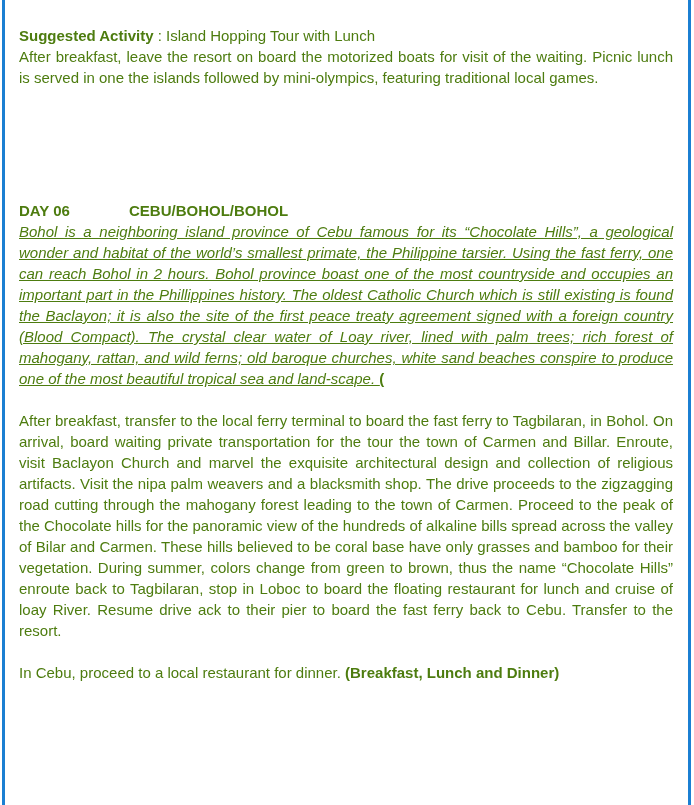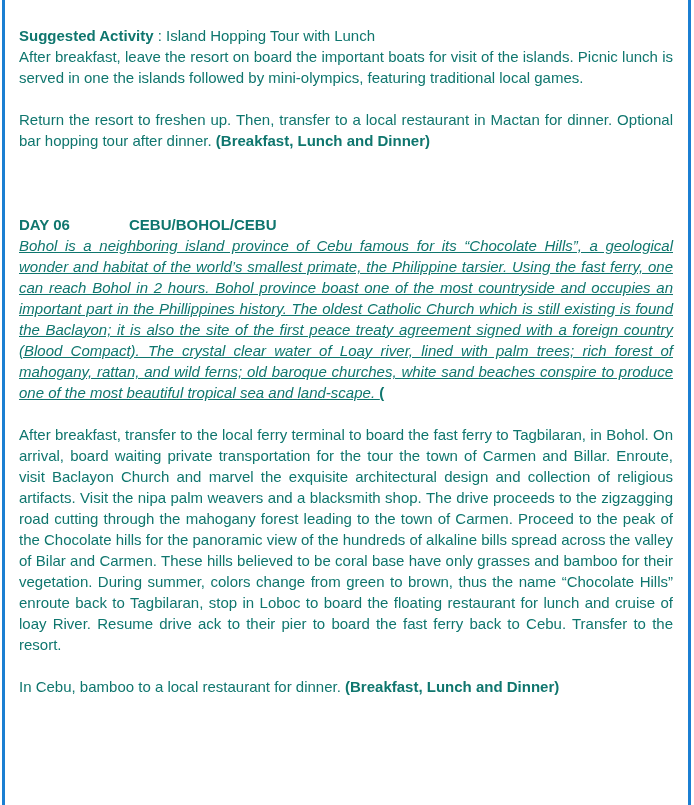--- a/index.html
+++ b/index.html
@@ -30,41 +30,40 @@
     line-height: 21px;
     text-align: justify;
   }
   p { margin: 0; }
   .gap1 { height: 21px; }
   .gap3 { height: 63px; }
   .b  { font-weight: bold; }
   .it { font-style: italic; text-decoration: underline; }
   .upright { font-style: normal; }
   .heading { text-align: left; }
-  .day-label { display: inline-block; min-width: 110px; }
+  .day-label { display: inline-block; min-width: 110px; margin-top: 28px; }
 </style>
 </head>
 <body>
 
 <div class="border-v border-left" style="background: rgb(27, 127, 210);"></div>
 <div class="border-v border-right" style="background: rgb(27, 127, 210);"></div>
 
-<div class="content" style="color: #0f766e;">
+<div class="content" style="color: #4d7c0f;">
 
   <section>
     <p class="heading"><span class="b">Suggested Activity</span><span> : </span><span>Island Hopping Tour with Lunch</span></p>
-    <p>After breakfast, leave the resort on board the important boats for visit of the islands. Picnic lunch is served in one the islands followed by mini-olympics, featuring traditional local games.</p>
+    <p>After breakfast, leave the resort on board the motorized boats for visit of the waiting. Picnic lunch is served in one the islands followed by mini-olympics, featuring traditional local games.</p>
     <div class="gap1"></div>
-    <p><span>Return the resort to freshen up. Then, transfer to a local restaurant in Mactan for dinner. Optional bar hopping tour after dinner. </span><span class="b">(Breakfast, Lunch and Dinner)</span></p>
   </section>
 
   <div class="gap3"></div>
 
   <section>
-    <p class="heading b"><span class="day-label">DAY 06</span><span>CEBU/BOHOL/CEBU</span></p>
+    <p class="heading b"><span class="day-label">DAY 06</span><span>CEBU/BOHOL/BOHOL</span></p>
     <p class="it"><span>Bohol is a neighboring island province of Cebu famous for its “Chocolate Hills”, a geological wonder and habitat of the world’s smallest primate, the Philippine tarsier. Using the fast ferry, one can reach Bohol in 2 hours. Bohol province boast one of the most countryside and occupies an important part in the Phillippines history. The oldest Catholic Church which is still existing is found the Baclayon; it is also the site of the first peace treaty agreement signed with a foreign country (Blood Compact). The crystal clear water of Loay river, lined with palm trees; rich forest of mahogany, rattan, and wild ferns; old baroque churches, white sand beaches conspire to produce one of the most beautiful tropical sea and land-scape. </span><span class="b upright">(</span></p>
     <div class="gap1"></div>
     <p>After breakfast, transfer to the local ferry terminal to board the fast ferry to Tagbilaran, in Bohol. On arrival, board waiting private transportation for the tour the town of Carmen and Billar. Enroute, visit Baclayon Church and marvel the exquisite architectural design and collection of religious artifacts. Visit the nipa palm weavers and a blacksmith shop. The drive proceeds to the zigzagging road cutting through the mahogany forest leading to the town of Carmen. Proceed to the peak of the Chocolate hills for the panoramic view of the hundreds of alkaline bills spread across the valley of Bilar and Carmen. These hills believed to be coral base have only grasses and bamboo for their vegetation. During summer, colors change from green to brown, thus the name “Chocolate Hills” enroute back to Tagbilaran, stop in Loboc to board the floating restaurant for lunch and cruise of loay River. Resume drive ack to their pier to board the fast ferry back to Cebu. Transfer to the resort.</p>
     <div class="gap1"></div>
-    <p><span>In Cebu, bamboo to a local restaurant for dinner. </span><span class="b">(Breakfast, Lunch and Dinner)</span></p>
+    <p><span>In Cebu, proceed to a local restaurant for dinner. </span><span class="b">(Breakfast, Lunch and Dinner)</span></p>
   </section>
 
 </div>
 
 </body></html>

